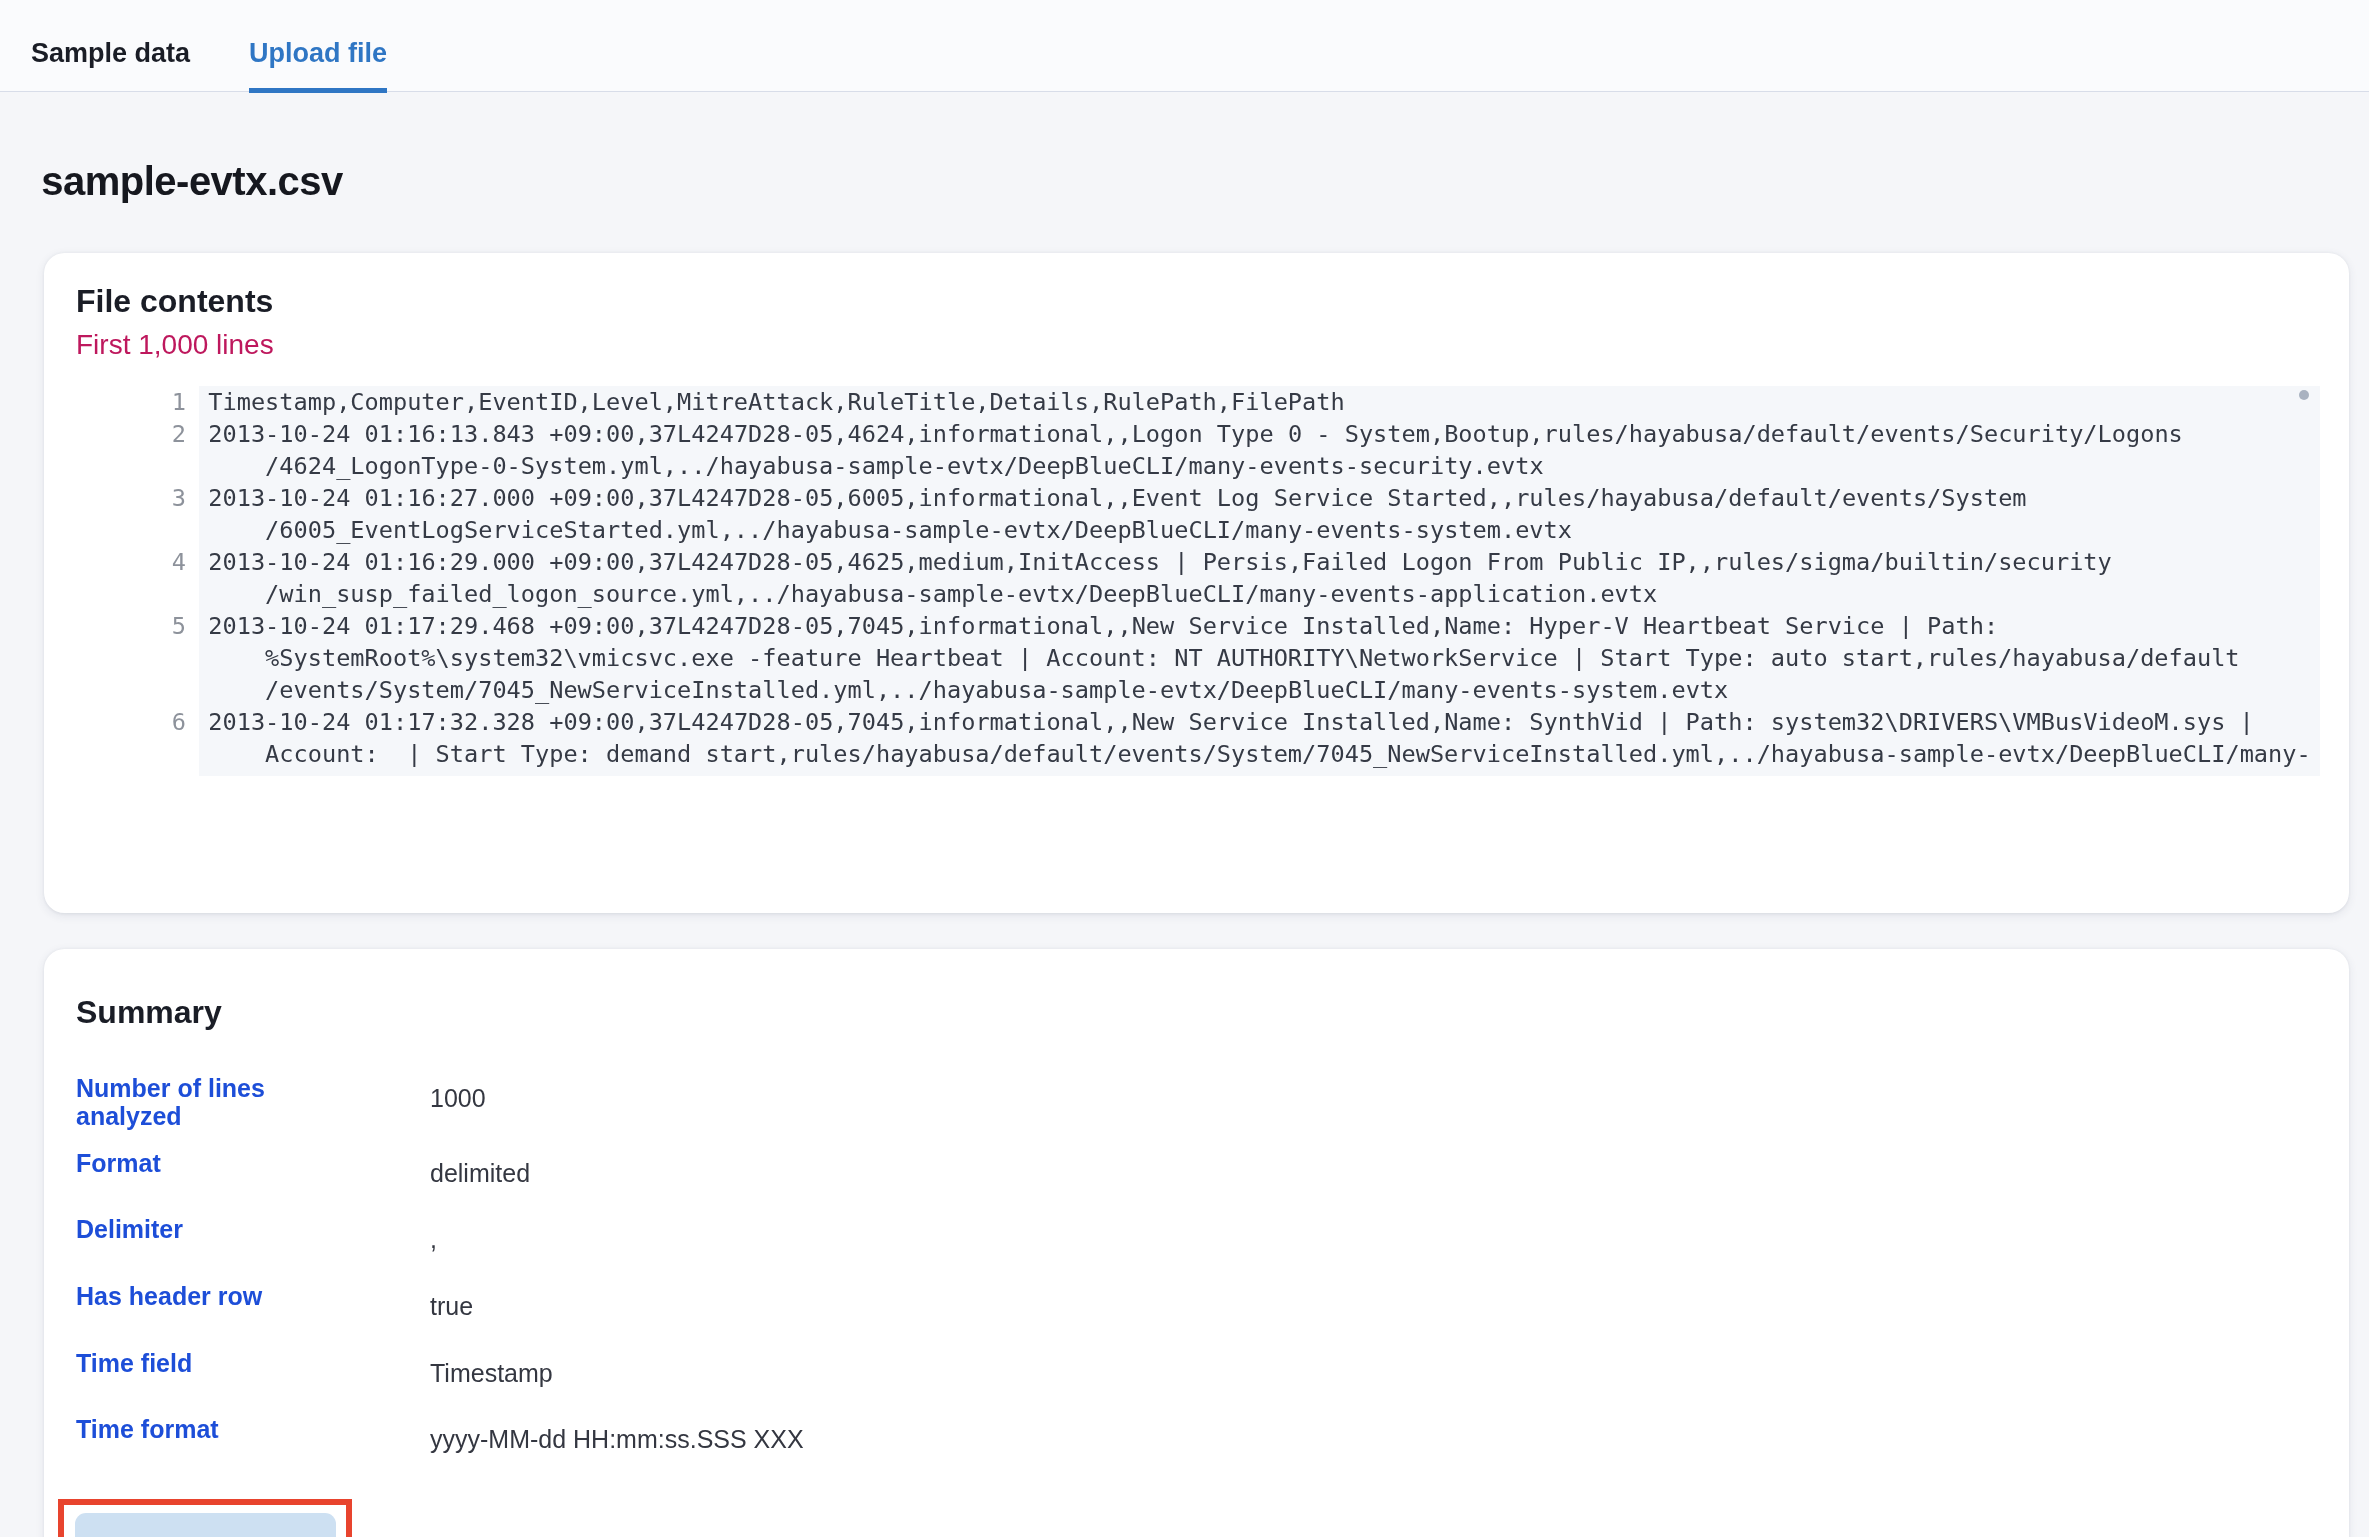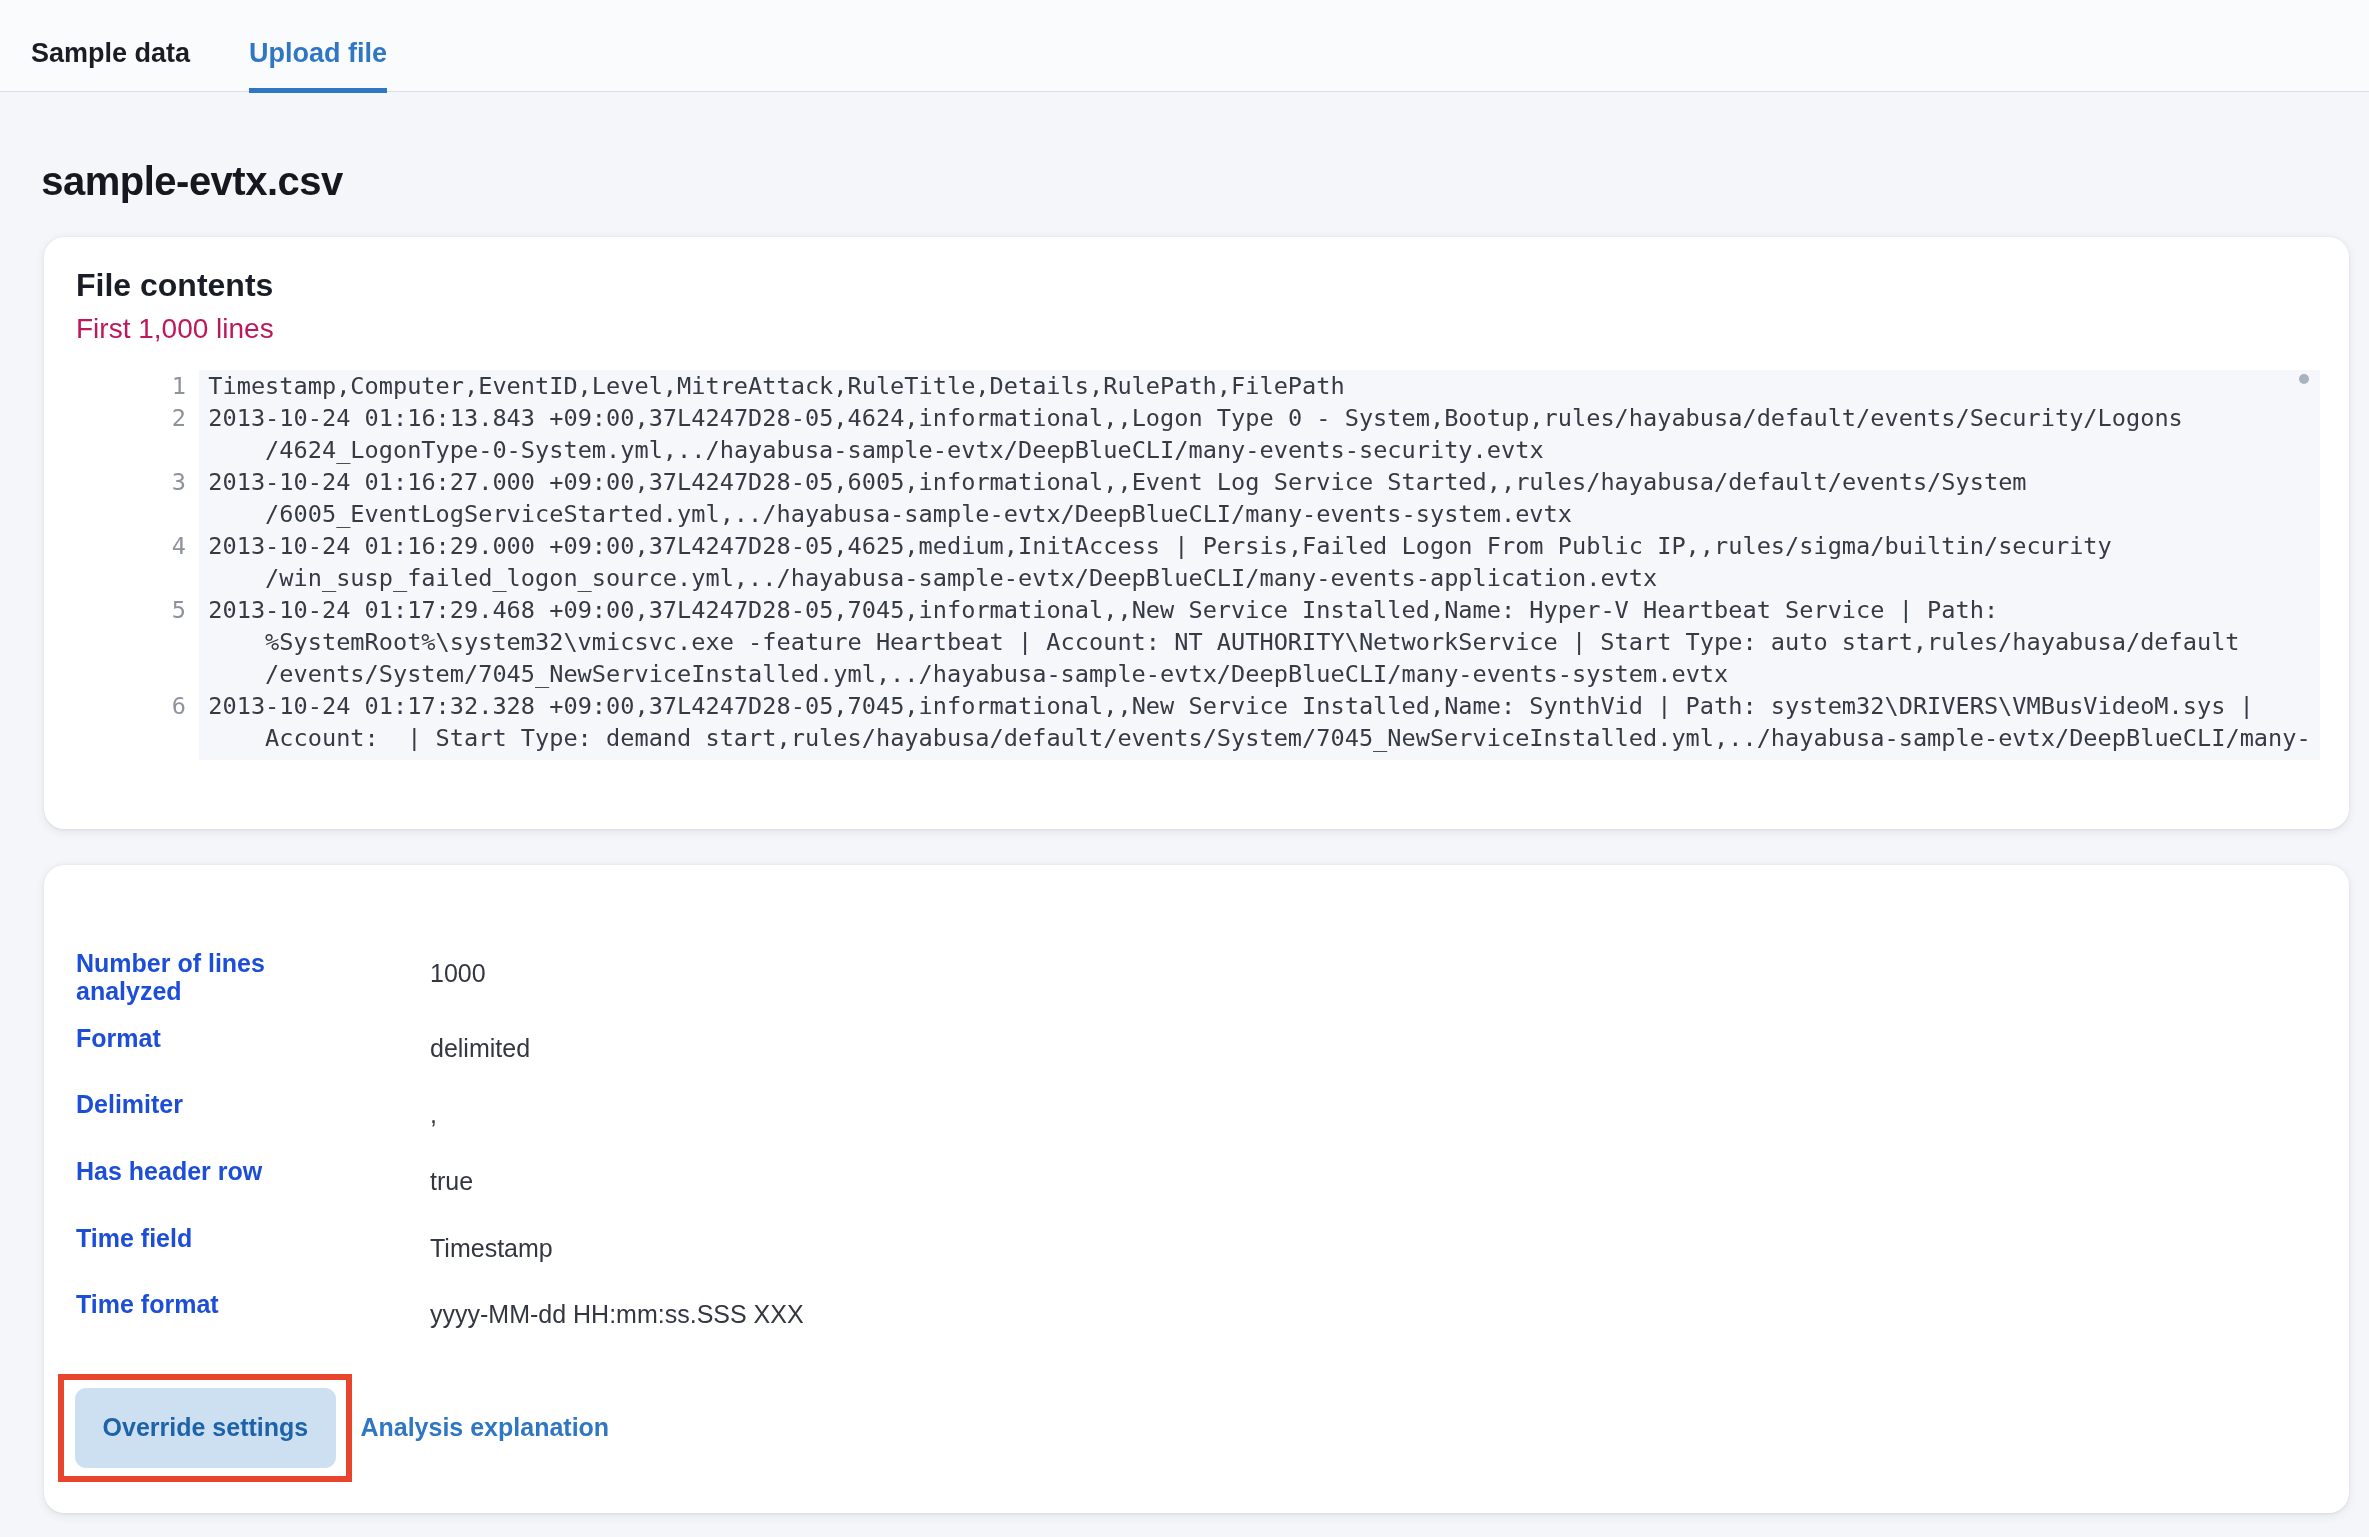--- a/index.html
+++ b/index.html
@@ -49,23 +49,23 @@
     letter-spacing:-0.5px;
     color:#16181f;
   }
   .card{
     background:#fff;
     border-radius:20.4px;
     box-shadow:0 2.8px 9.3px rgba(45,55,90,0.09), 0 0.9px 2.8px rgba(45,55,90,0.07);
     width:2305px;
   }
   .card-file{
-    margin-top:33px;
+    margin-top:49px;
     padding:28px 21.3px 26px 32px;
-    height:592px;
+    height:660px;
   }
   .card-summary{
     margin-top:36px;
     padding:43px 21.3px 37px 32px;
     height:648px;
   }
   .card-heading{
     font-size:32px;
     font-weight:700;
     line-height:41px;
@@ -211,20 +211,21 @@
           <div class="code-text">2013-<wbr>10-<wbr>24 01:17:29.468 +09:00,37L4247D28-<wbr>05,7045,informational,,New Service Installed,Name: Hyper-<wbr>V Heartbeat Service | Path: %SystemRoot%\system32\vmicsvc.exe -<wbr>feature Heartbeat | Account: NT AUTHORITY\NetworkService | Start Type: auto start,rules<wbr>/hayabusa<wbr>/default<wbr>/events<wbr>/System<wbr>/7045_NewServiceInstalled.yml,..<wbr>/hayabusa-<wbr>sample-<wbr>evtx<wbr>/DeepBlueCLI<wbr>/many-<wbr>events-<wbr>system.evtx</div>
         </div>
         <div class="code-row">
           <div class="code-num">6</div>
           <div class="code-text">2013-<wbr>10-<wbr>24 01:17:32.328 +09:00,37L4247D28-<wbr>05,7045,informational,,New Service Installed,Name: SynthVid | Path: system32\DRIVERS\VMBusVideoM.sys | Account:  | Start Type: demand start,rules<wbr>/hayabusa<wbr>/default<wbr>/events<wbr>/System<wbr>/7045_NewServiceInstalled.yml,..<wbr>/hayabusa-<wbr>sample-<wbr>evtx<wbr>/DeepBlueCLI<wbr>/many-<wbr>events-<wbr>system.evtx</div>
         </div>
       </div>
   </div>
 
   <div class="card card-summary">
+    <div class="card-heading">Summary</div>
     <div class="summary-list" id="summary-list">
         <div class="sum-row">
           <div class="sum-label">Number of lines analyzed</div>
           <div class="sum-value">1000</div>
         </div>
         <div class="sum-row">
           <div class="sum-label">Format</div>
           <div class="sum-value">delimited</div>
         </div>
         <div class="sum-row">

